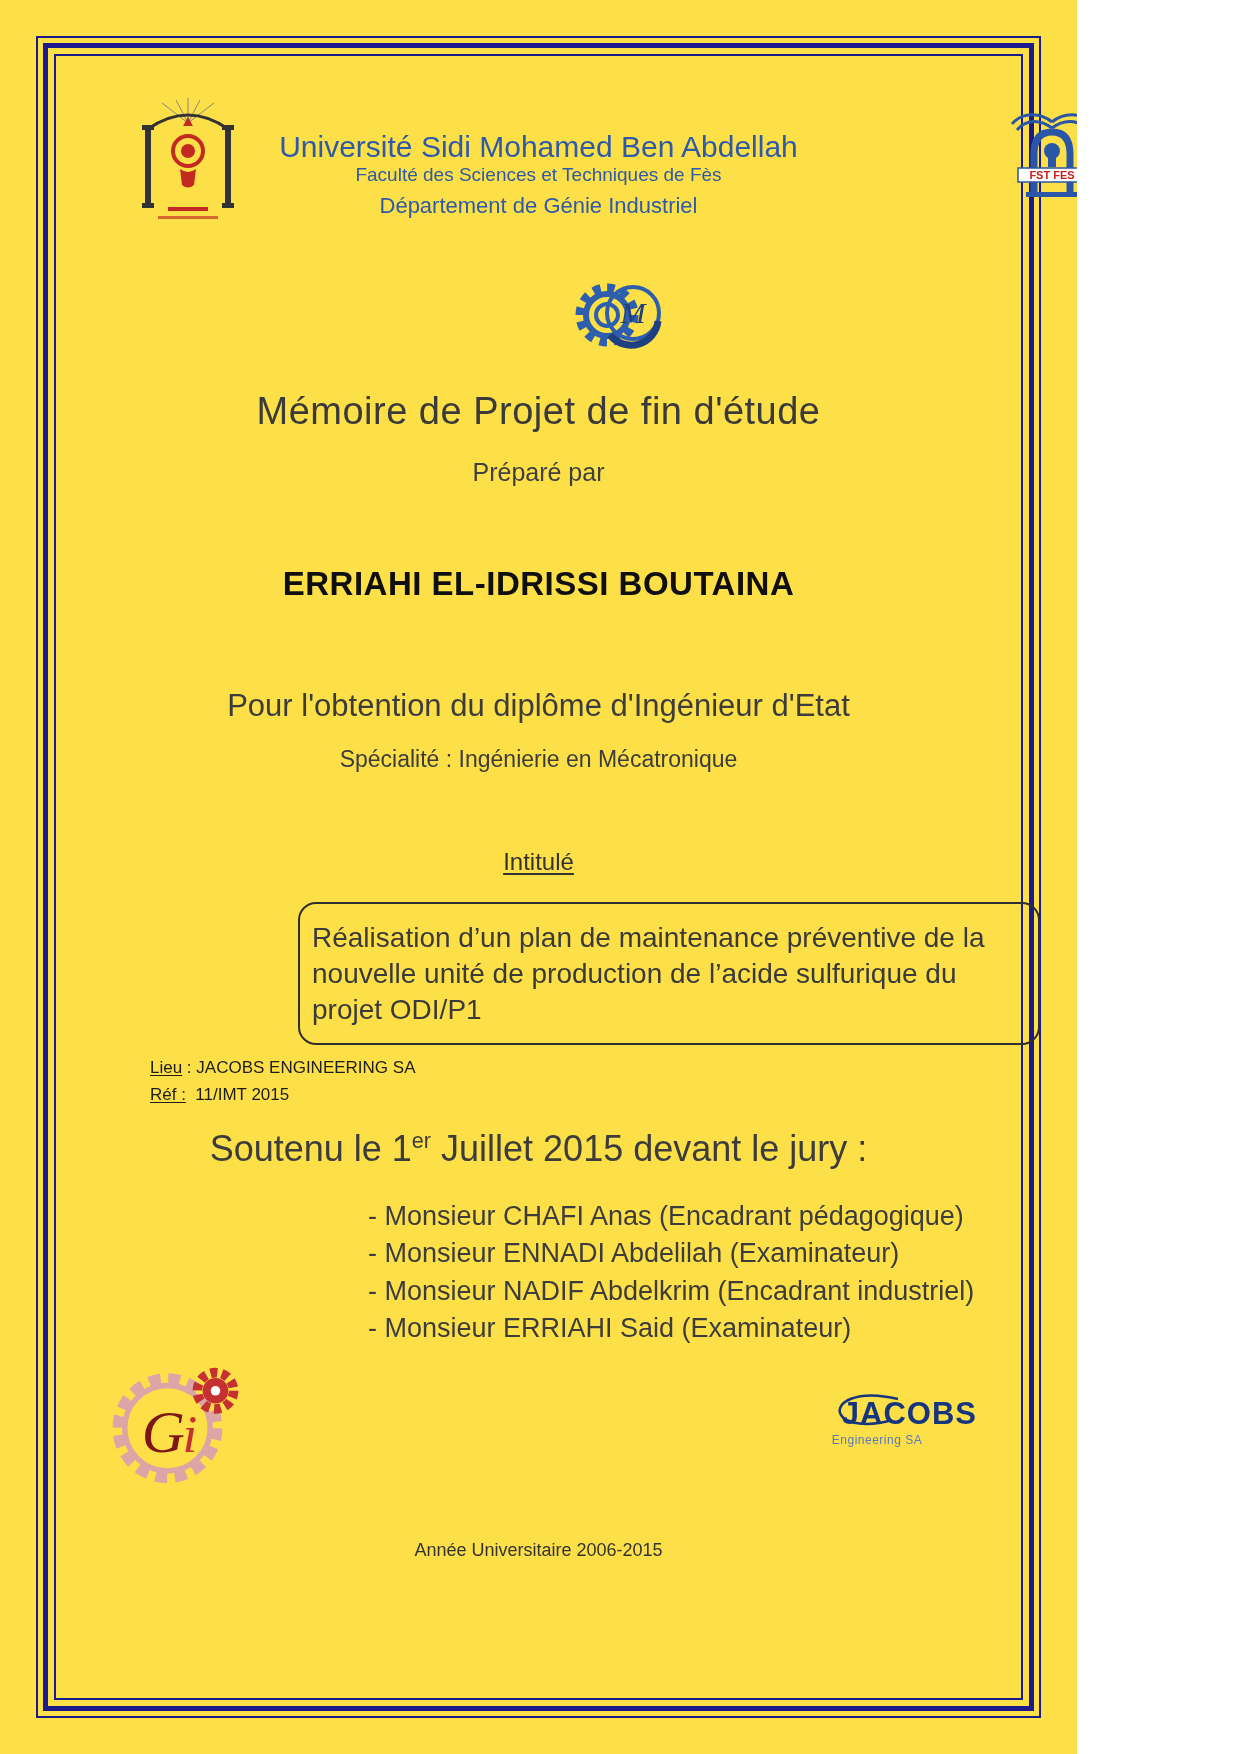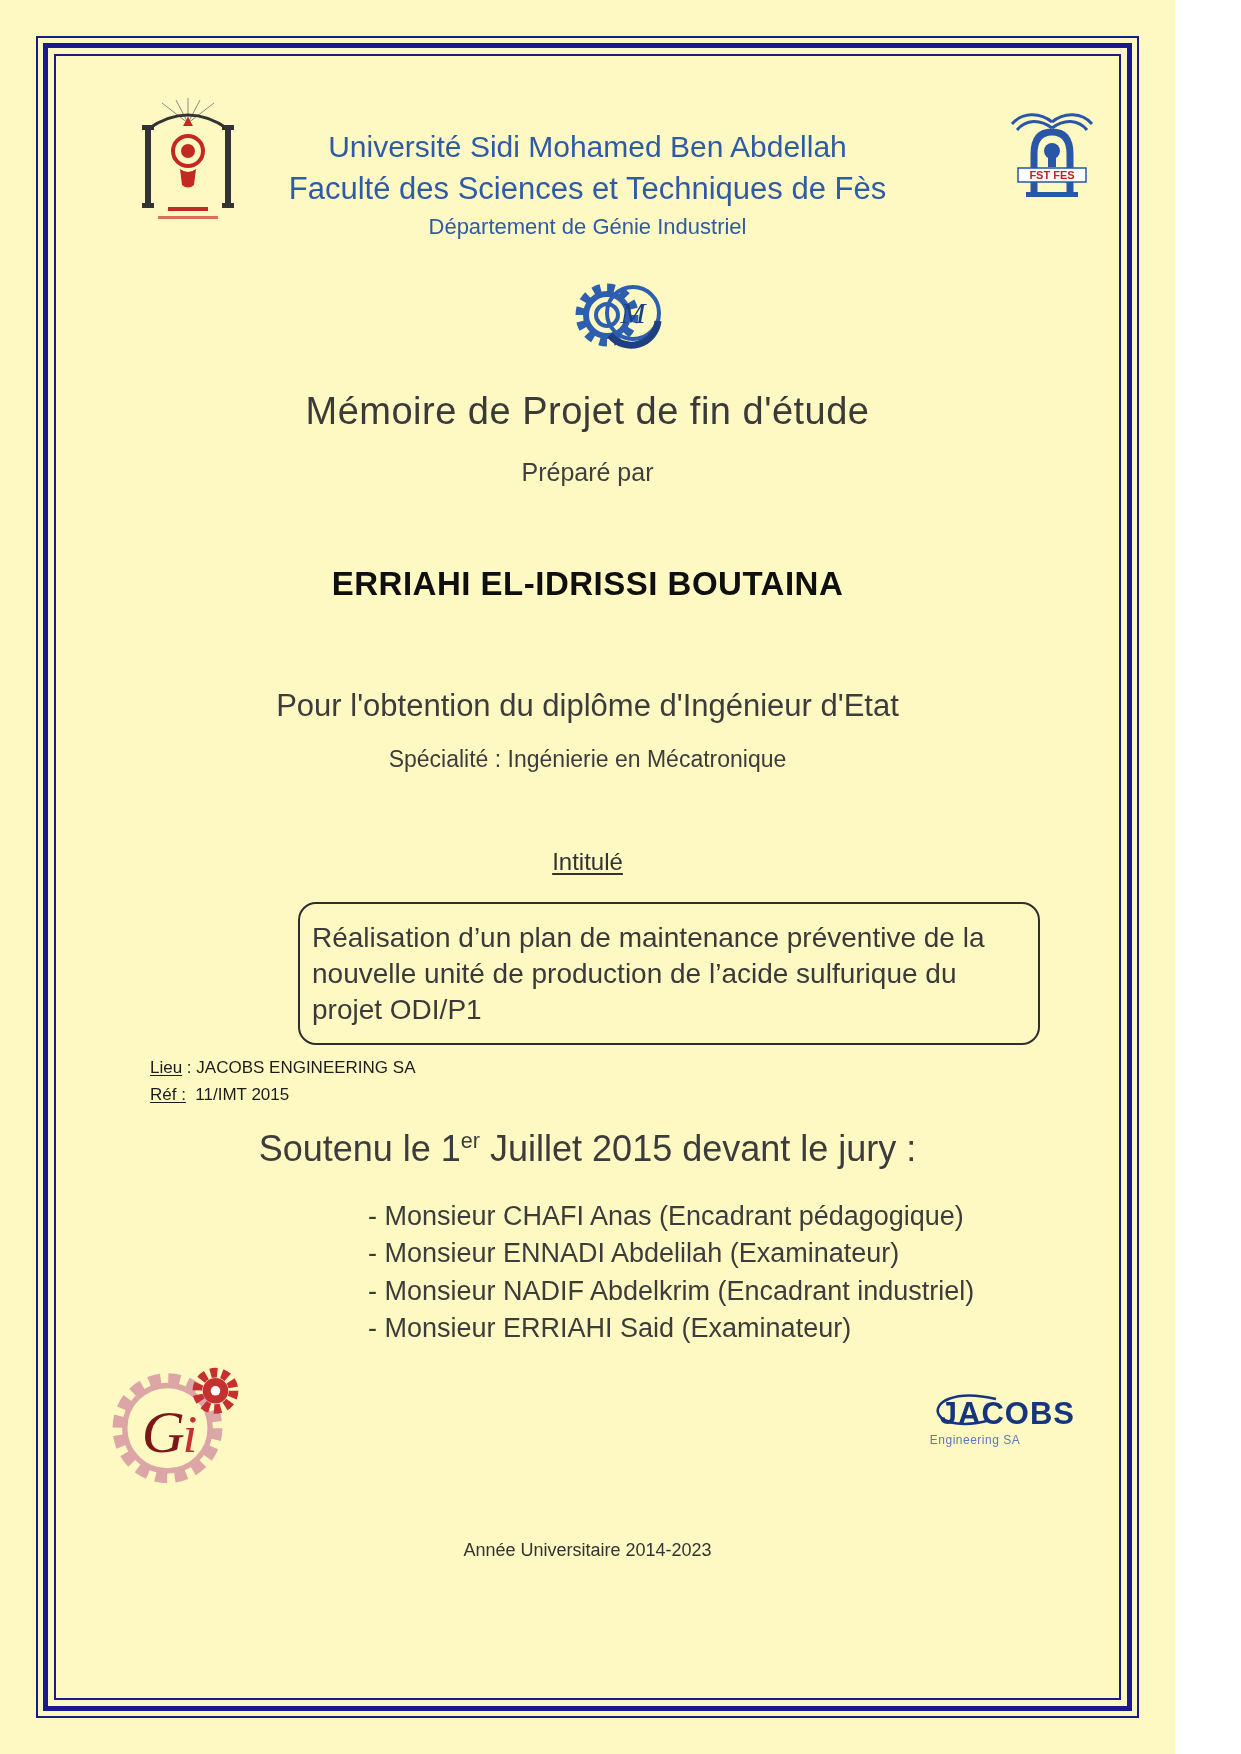--- a/index.html
+++ b/index.html
@@ -1,36 +1,36 @@
 <!DOCTYPE html>
 <html><head>
 <meta charset="utf-8">
 <style>
   html, body { margin: 0; padding: 0; background: #ffffff; }
   .page {
     position: relative;
-    width: 1175px;
+    width: 1077px;
     height: 1754px;
-    background: #fef9c3;
+    background: #fde047;
     font-family: "Liberation Sans", sans-serif;
     overflow: hidden;
   }
   .abs { position: absolute; }
   .frame { position: absolute; pointer-events: none; }
   .f1 { inset: 36px;  border: 2px solid #1a1a8c; }
   .f2 { inset: 43px;  border: 5px solid #1a1a8c; }
   .f3 { inset: 54px;  border: 2px solid #1a1a8c; }
 
   .uni-logo   { left: 138px; top: 95px;  width: 100px; height: 135px; }
   .fst-logo   { left: 1002px; top: 108px; width: 100px; height: 95px; }
   .center-logo{ left: 570px; top: 263px; width: 100px; height: 100px; }
 
   .header { left: 0; right: 0; top: 130px; text-align: center; color: #2e5aa8; }
   .h-uni { font-size: 30px; }
-  .h-fac { font-size: 31px; margin-top: 7px; }
+  .h-fac { font-size: 19px; margin-top: 0; }
   .h-dep { font-size: 22px; margin-top: 7px; }
 
   .title    { left: 0; right: 0; top: 390px; text-align: center; font-size: 38px; color: #3a3a3a; letter-spacing: 0.5px; }
   .prepared { left: 0; right: 0; top: 458px; text-align: center; font-size: 25px; color: #3f3f3f; }
   .author   { left: 0; right: 0; top: 565px; text-align: center; font-size: 33px; font-weight: bold; color: #0f0f0f; letter-spacing: 0.5px; }
   .degree   { left: 0; right: 0; top: 688px; text-align: center; font-size: 31px; color: #3c3c3c; }
   .spec     { left: 0; right: 0; top: 746px; text-align: center; font-size: 23px; color: #3c3c3c; }
   .intitule { left: 0; right: 0; top: 848px; text-align: center; font-size: 24px; color: #333; text-decoration: underline; text-underline-offset: 3px; }
 
   .subject-box {
@@ -173,15 +173,15 @@
   <div class="abs jacobs-logo">
     <div class="jacobs-row">
       <svg class="jacobs-swoosh" viewBox="0 0 74 50">
         <path d="M66 10 C24 0 2 14 9 26 C14 35 36 38 60 31" fill="none" stroke="#16357f" stroke-width="2.5"></path>
       </svg>
       <span class="jacobs-word">JACOBS</span>
     </div>
     <div class="jacobs-sub">Engineering SA</div>
   </div>
 
-  <div class="abs footer">Année Universitaire 2014-2023</div>
+  <div class="abs footer">Année Universitaire 2006-2015</div>
 
 </div>
 
 </body></html>

